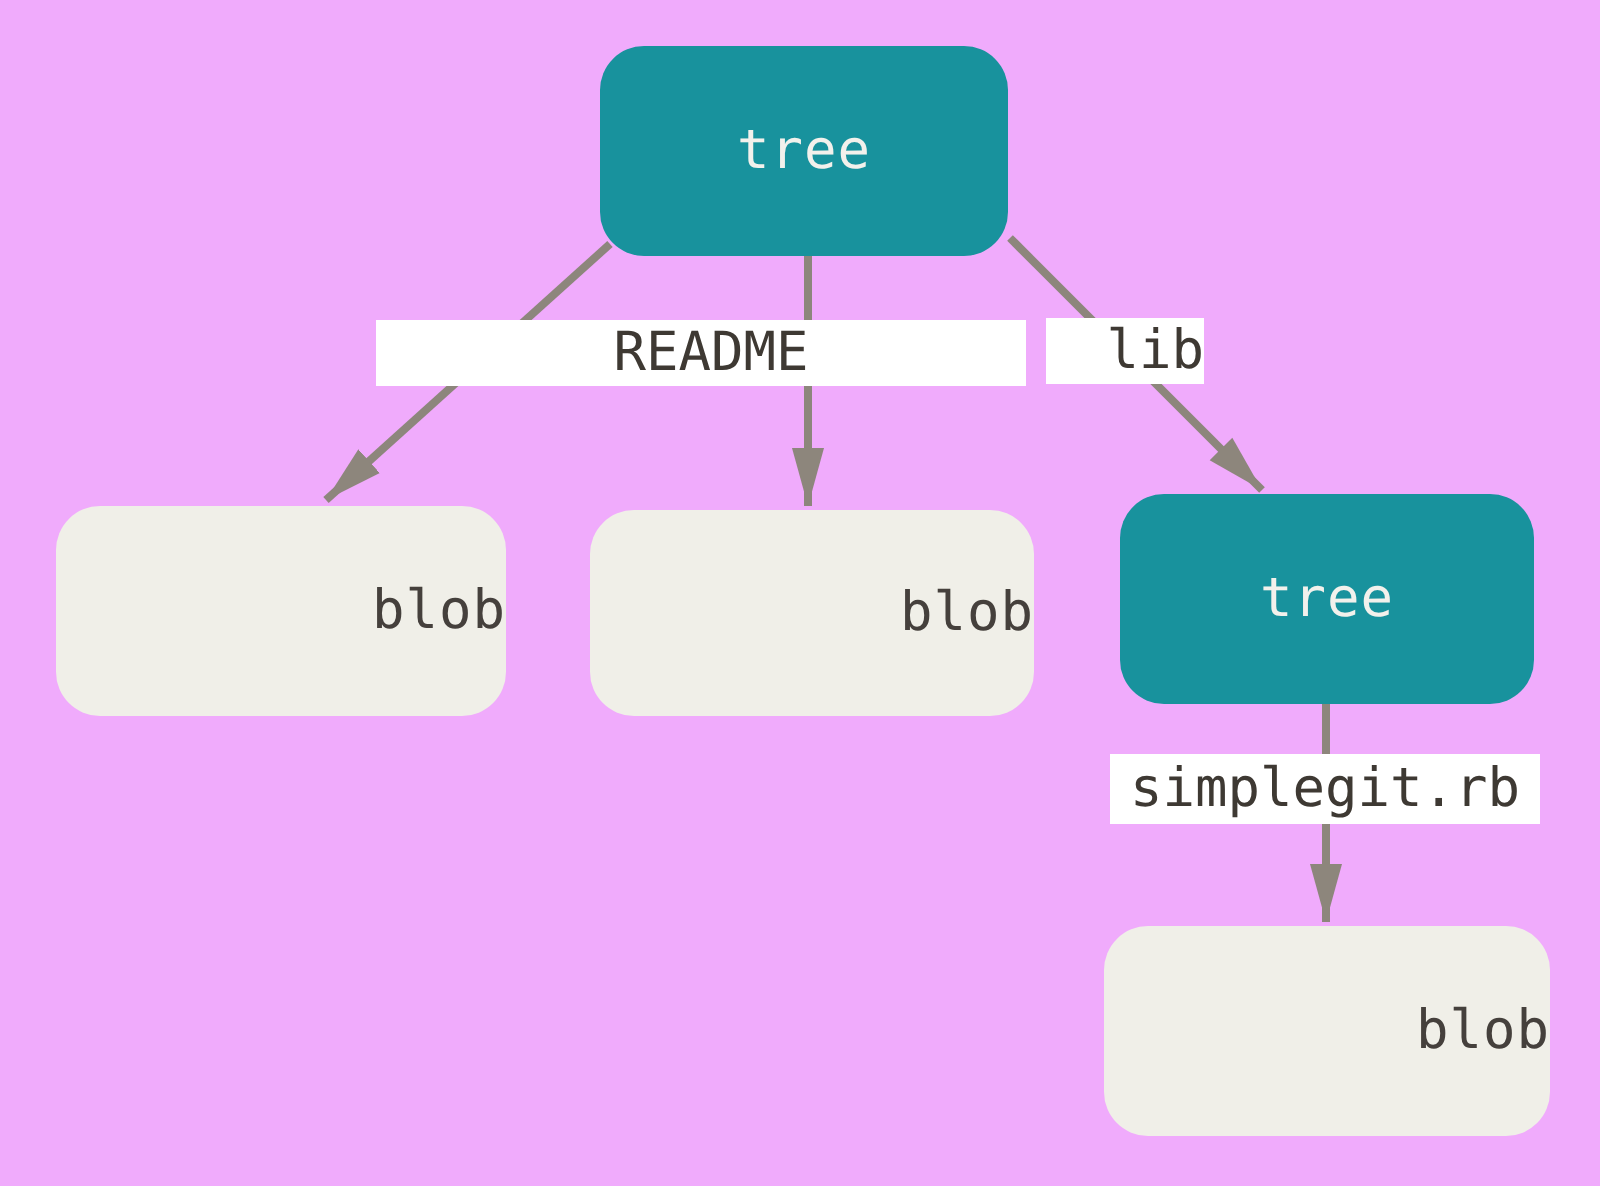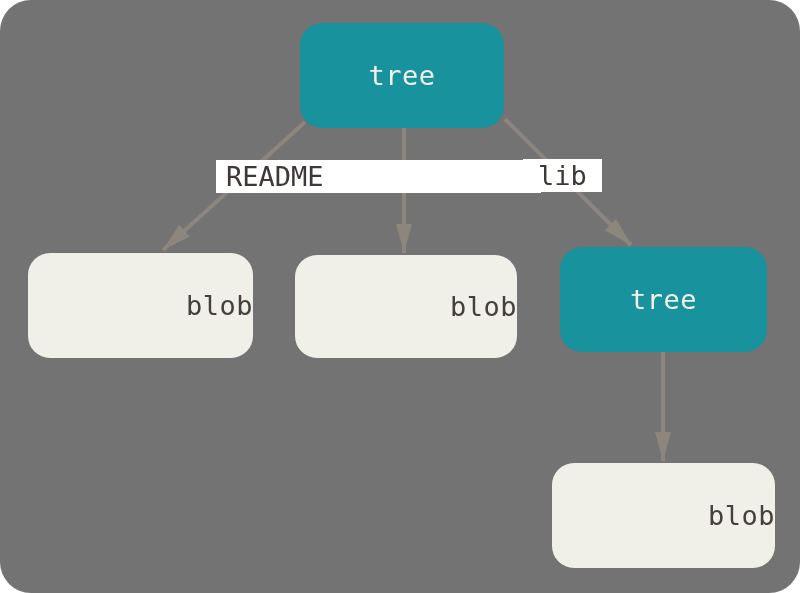--- a/index.html
+++ b/index.html
@@ -1,23 +1,22 @@
 <!DOCTYPE html>
 <html><head>
 <meta charset="utf-8">
 <style>
   html, body { margin: 0; padding: 0; }
   #canvas {
     position: relative;
     width: 800px;
     height: 593px;
-    background: #737373;
+    background: #f0abfc;
     overflow: hidden;
     font-family: "DejaVu Sans Mono", "Liberation Mono", monospace;
-    border-radius: 31px;
   }
   #edges { position: absolute; left: 0; top: 0; }
   .node {
     position: absolute;
     border-radius: 22px;
     display: flex;
     align-items: center;
     justify-content: center;
     font-size: 27px;
     letter-spacing: 0.5px;
@@ -27,21 +26,21 @@
   .strip {
     position: absolute;
     background: #ffffff;
     color: #3e3933;
     font-size: 27px;
     display: flex;
     align-items: center;
     justify-content: center;
     white-space: pre;
   }
-  .strip.multi { justify-content: space-between; margin-left: 28px; }
+  .strip.multi { justify-content: center; }
   .strip.multi .elabel-readme { margin-left: 10px; }
   .strip.multi .elabel-rakefile { margin-left: 45px; }
 </style>
 </head>
 <body>
 
 <div id="canvas">
 
   <svg id="edges" width="800" height="593" viewBox="0 0 800 593">
     <defs>
@@ -56,34 +55,37 @@
   </svg>
 
   <div class="node tree" style="left:300px; top:23px; width:204px; height:105px;">
     <span>tree</span>
   </div>
 
   <div class="strip multi" style="left:188px; top:160px; width:325px; height:33px;">
     <span class="elabel-readme">README</span>
   </div>
 
-  <div class="strip" style="left:523px; top:159px; width:79px; height:33px;">
+  <div class="strip" style="left:523px; top:159px; width:79px; height:33px;justify-content:flex-end;">
     <span>lib</span>
   </div>
 
   <div class="node blob" style="left:28px; top:253px; width:225px; height:105px;">
     <span>blob</span>
   </div>
 
   <div class="node blob" style="left:295px; top:255px; width:222px; height:103px;">
     <span>blob</span>
   </div>
 
   <div class="node tree" style="left:560px; top:247px; width:207px; height:105px;">
     <span>tree</span>
   </div>
 
+  <div class="strip" style="left:555px; top:377px; width:215px; height:35px;">
+    <span>simplegit.rb</span>
+  </div>
 
   <div class="node blob" style="left:552px; top:463px; width:223px; height:105px;">
     <span>blob</span>
   </div>
 
 </div>
 
 </body></html>

